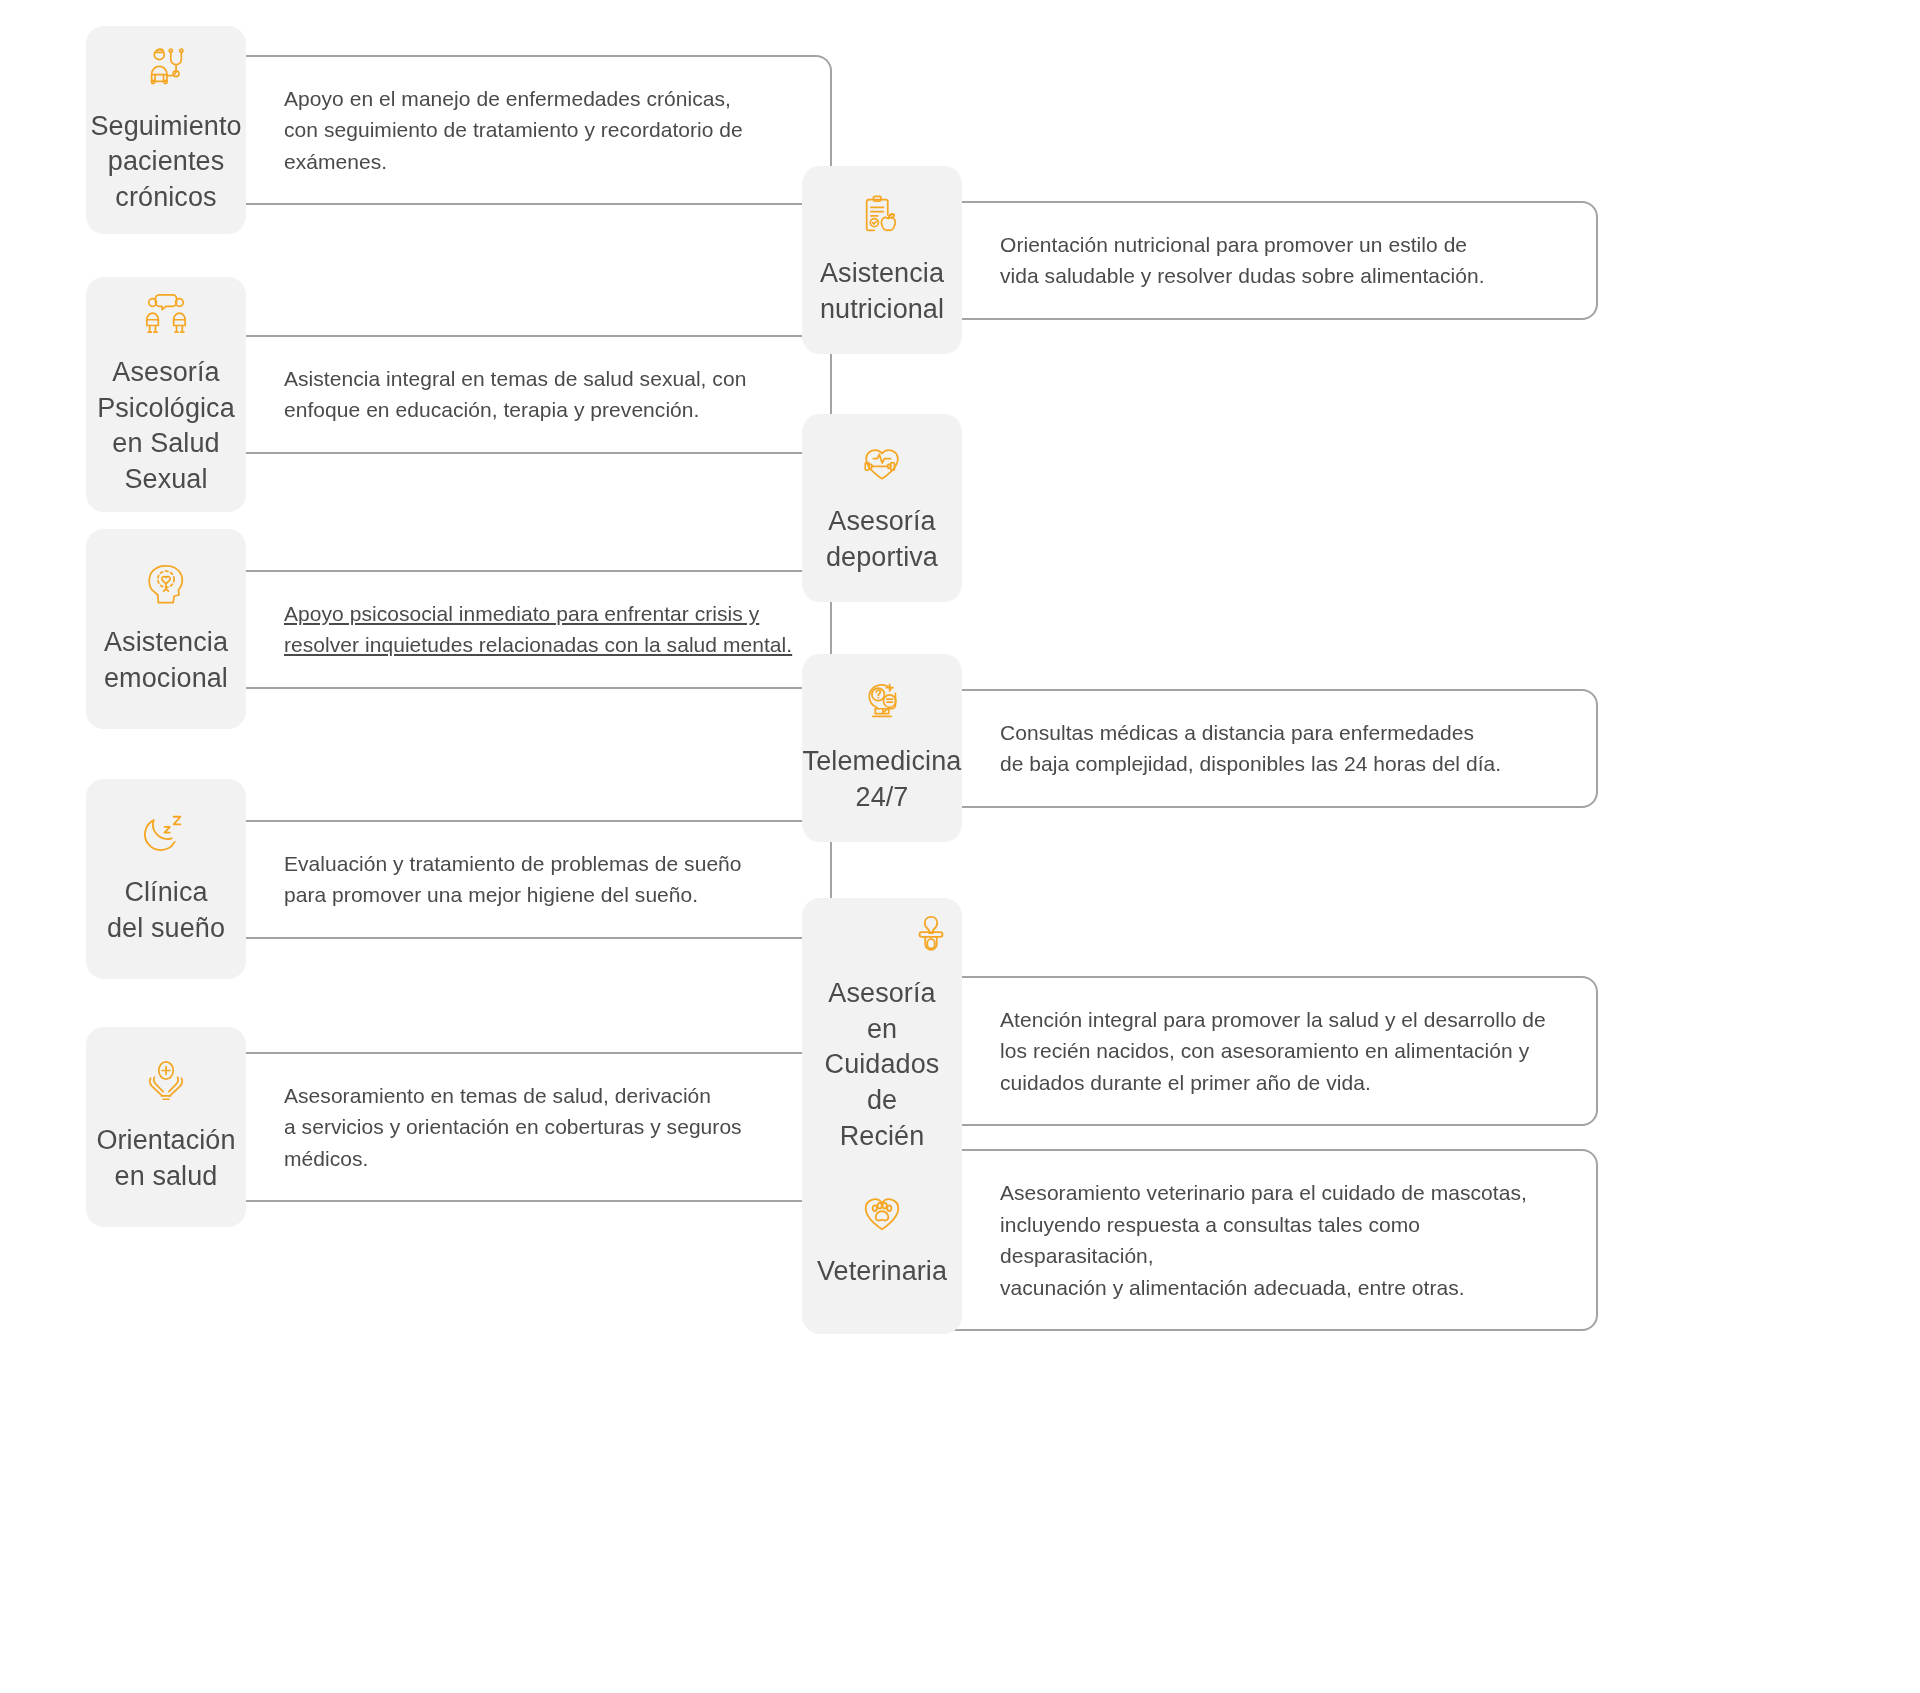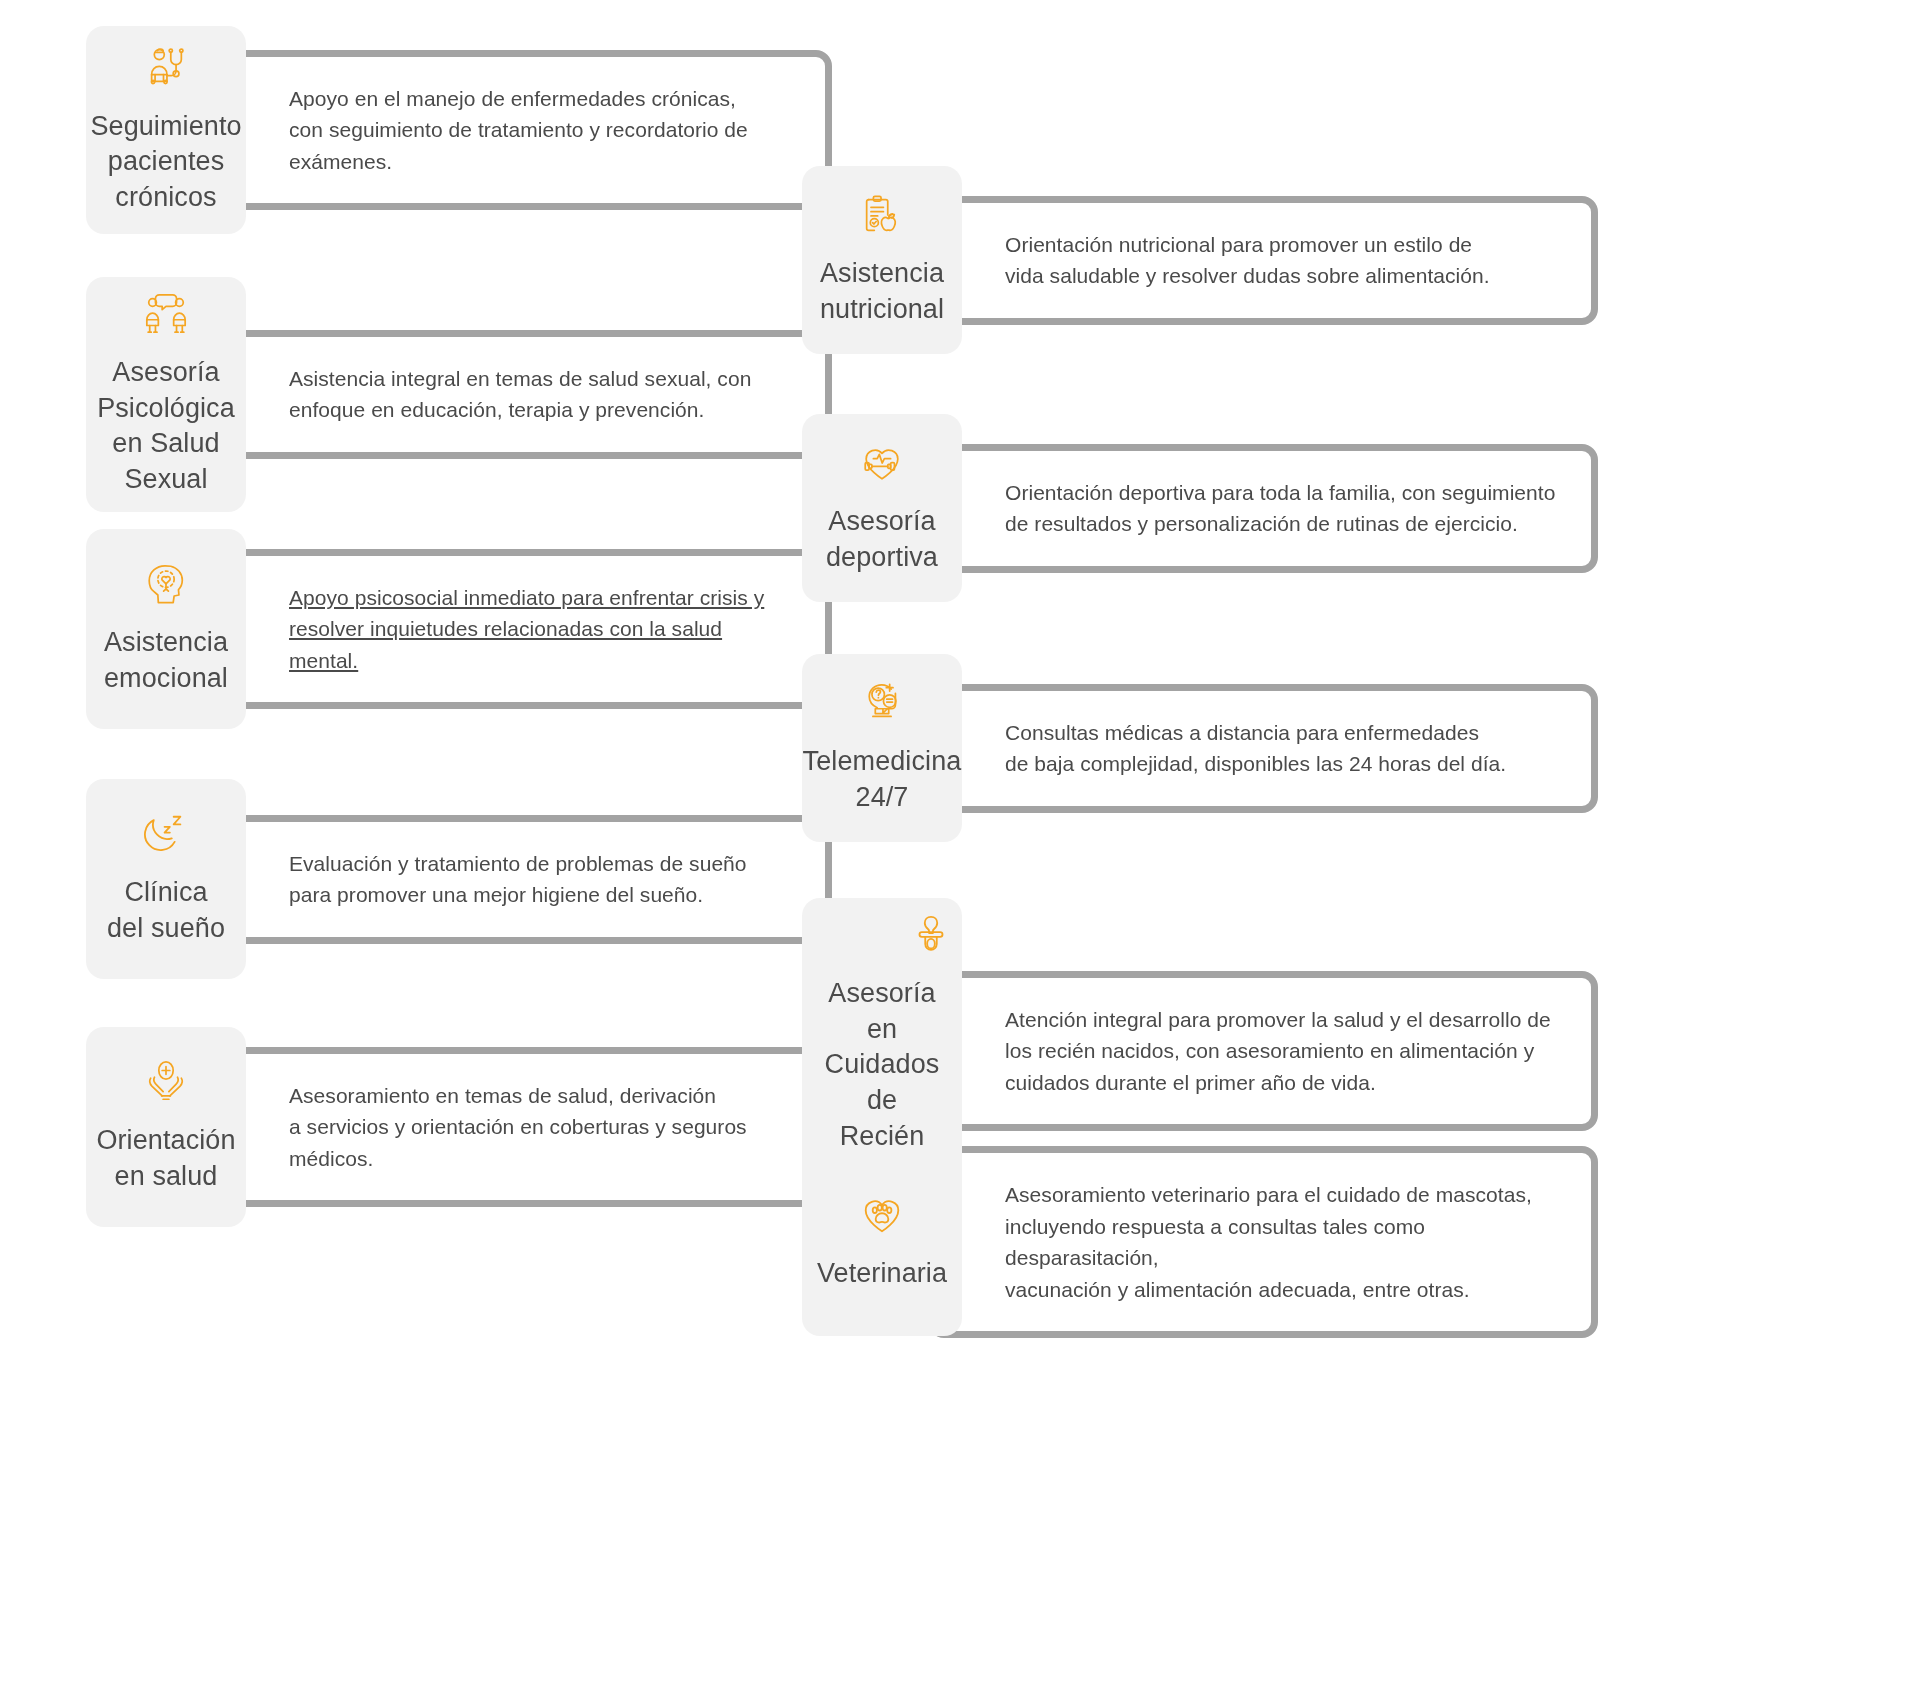--- a/index.html
+++ b/index.html
@@ -67,21 +67,21 @@
     white-space: pre-line;
     letter-spacing: .1px;
   }
 
   .desc-panel {
     position: relative;
     z-index: 1;
     margin-left: -34px;
     padding: 26px 34px 26px 70px;
     background: #ffffff;
-    border: 7px solid #a3a3a3;
+    border: 2px solid #a3a3a3;
     border-radius: 16px;
     box-sizing: border-box;
     display: flex;
     align-items: center;
     min-height: 108px;
   }
 
   .desc-text {
     font-size: 21px;
     line-height: 1.5;
@@ -286,24 +286,20 @@
           <rect x="6.5" y="23.5" width="4" height="8" rx="1.3"></rect>
           <rect x="10.5" y="25.5" width="3" height="4" rx="1"></rect>
           <rect x="33" y="23.5" width="4" height="8" rx="1.3"></rect>
           <rect x="30" y="25.5" width="3" height="4" rx="1"></rect>
           <path d="M13.5 27.5h16.5"></path>
         </svg>
       </span>
       <div class="tile-label">Asesoría
 deportiva</div>
     </div>
-    <div class="desc-panel">
-      <div class="desc-text">Orientación deportiva para toda la familia, con seguimiento
-de resultados y personalización de rutinas de ejercicio.</div>
-    </div>
   </div>
 
   <div class="service-row" id="row-telemedicina">
     <div class="icon-tile">
       <span class="glyph">
         <svg viewBox="0 0 48 48" fill="none" stroke="#F5A623" stroke-width="1.8" stroke-linecap="round" stroke-linejoin="round">
           <path d="M19 29c-5-2.3-8.3-6.7-8.3-11.7C10.7 10.5 16.5 5 23.6 5c4 0 7.6 1.7 10 4.5"></path>
           <circle cx="20" cy="15" r="6.5"></circle>
           <path d="M18 12.6c.2-1.2 1.1-2 2.2-2 1.3 0 2.2.9 2.2 2 0 1.5-2.1 1.6-2.1 3.2"></path>
           <path d="M20.2 18.4h.05"></path>

